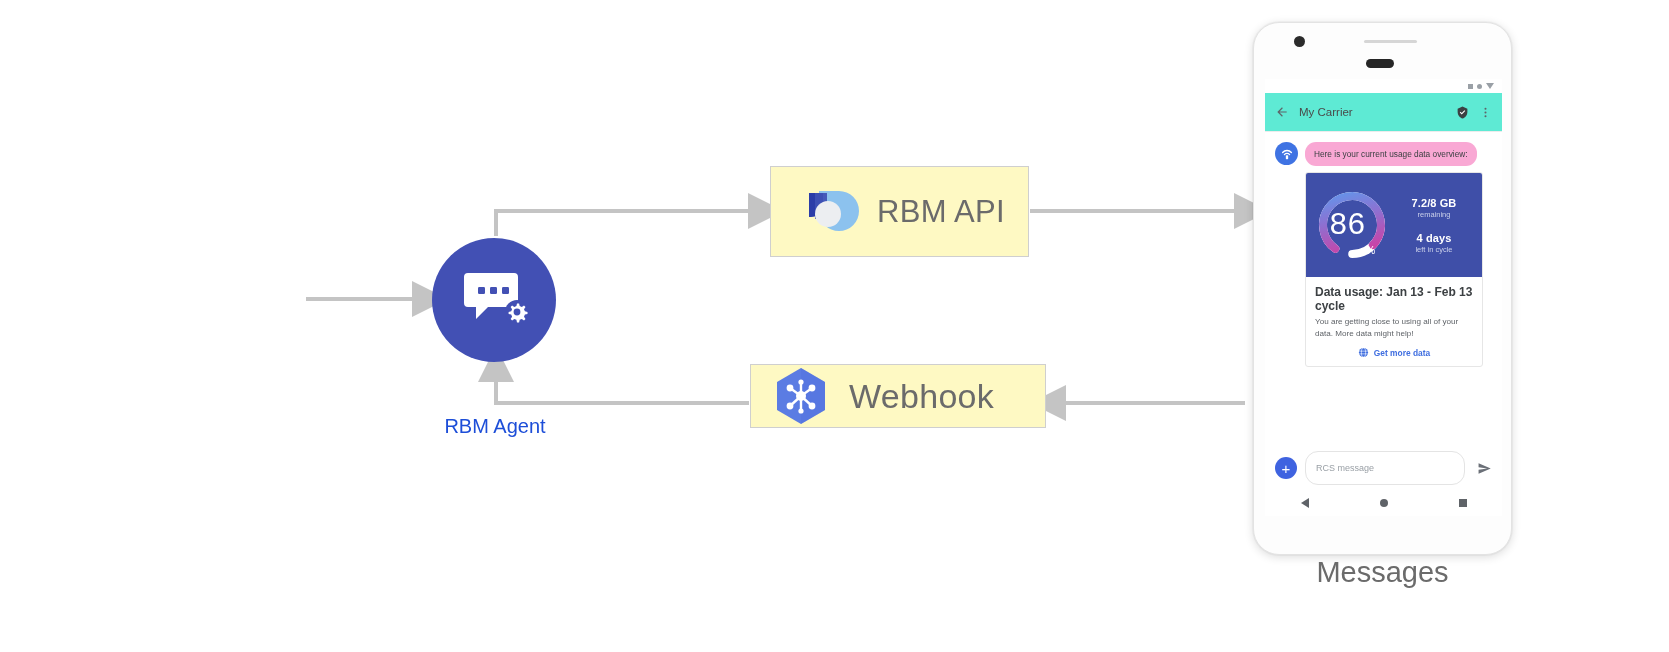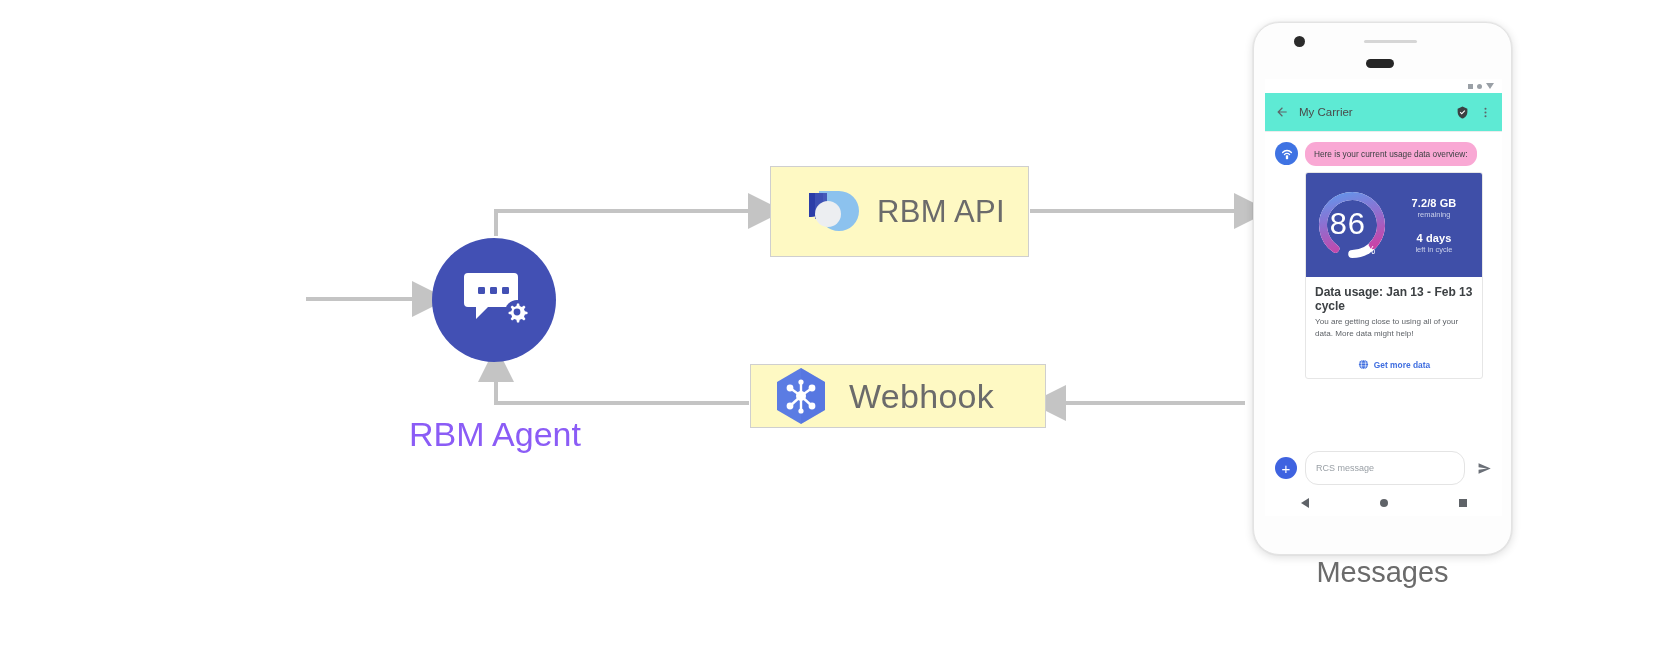--- a/index.html
+++ b/index.html
@@ -39,21 +39,21 @@
 
   
   #rbm-agent-node { position: absolute; left: 432px; top: 238px; width: 124px; height: 124px; }
   #rbm-agent-circle {
     width: 124px; height: 124px; border-radius: 50%;
     background: #4250b4;
     display: flex; align-items: center; justify-content: center;
   }
   #rbm-agent-caption {
     position: absolute; left: 370px; top: 415px; width: 250px;
-    text-align: center; font-size: 34px; font-weight: 300; color: #8b5cf6;
+    text-align: center; font-size: 20px; font-weight: 300; color: #1d4ed8;
   }
 
   
   .conn { position: absolute; left: 0; top: 0; width: 1669px; height: 652px; pointer-events: none; }
 
   
   #phone {
     position: absolute; left: 1253px; top: 22px;
     width: 259px; height: 533px;
     border-radius: 26px;
@@ -110,21 +110,21 @@
 
   #hero-stats { color: #fff; flex: 1; text-align: center; }
   .stat-main { font-size: 11px; font-weight: bold; letter-spacing: .1px; }
   .stat-sub { font-size: 7.5px; color: #c9cfe9; margin-top: 1px; }
   .stat-block + .stat-block { margin-top: 13px; }
 
   #card-body { padding: 8px 9px 6px 9px; }
   #card-title { font-size: 12px; font-weight: bold; color: #3c4043; }
   #card-desc { font-size: 8.1px; color: #5f6368; line-height: 1.45; margin-top: 3px; }
   #card-action {
-    margin-top: 20px; display: flex; align-items: center; justify-content: center; gap: 5px;
+    margin-top: 8px; display: flex; align-items: center; justify-content: center; gap: 5px;
     border-top: 0; font-size: 8.4px; color: #3f6ee0; font-weight: bold; padding-bottom: 2px;
   }
 
   #composer { position: absolute; left: 0; bottom: 31px; width: 237px; display: flex; align-items: center; gap: 8px; padding: 0 10px; }
   #plus-btn {
     width: 22px; height: 22px; border-radius: 50%; background: #3f63e0; flex: none;
     display: flex; align-items: center; justify-content: center; color: #fff; font-size: 15px; line-height: 1;
   }
   #rcs-input {
     flex: 1; height: 24px; border: 1px solid #e4e4e4; border-radius: 13px;

